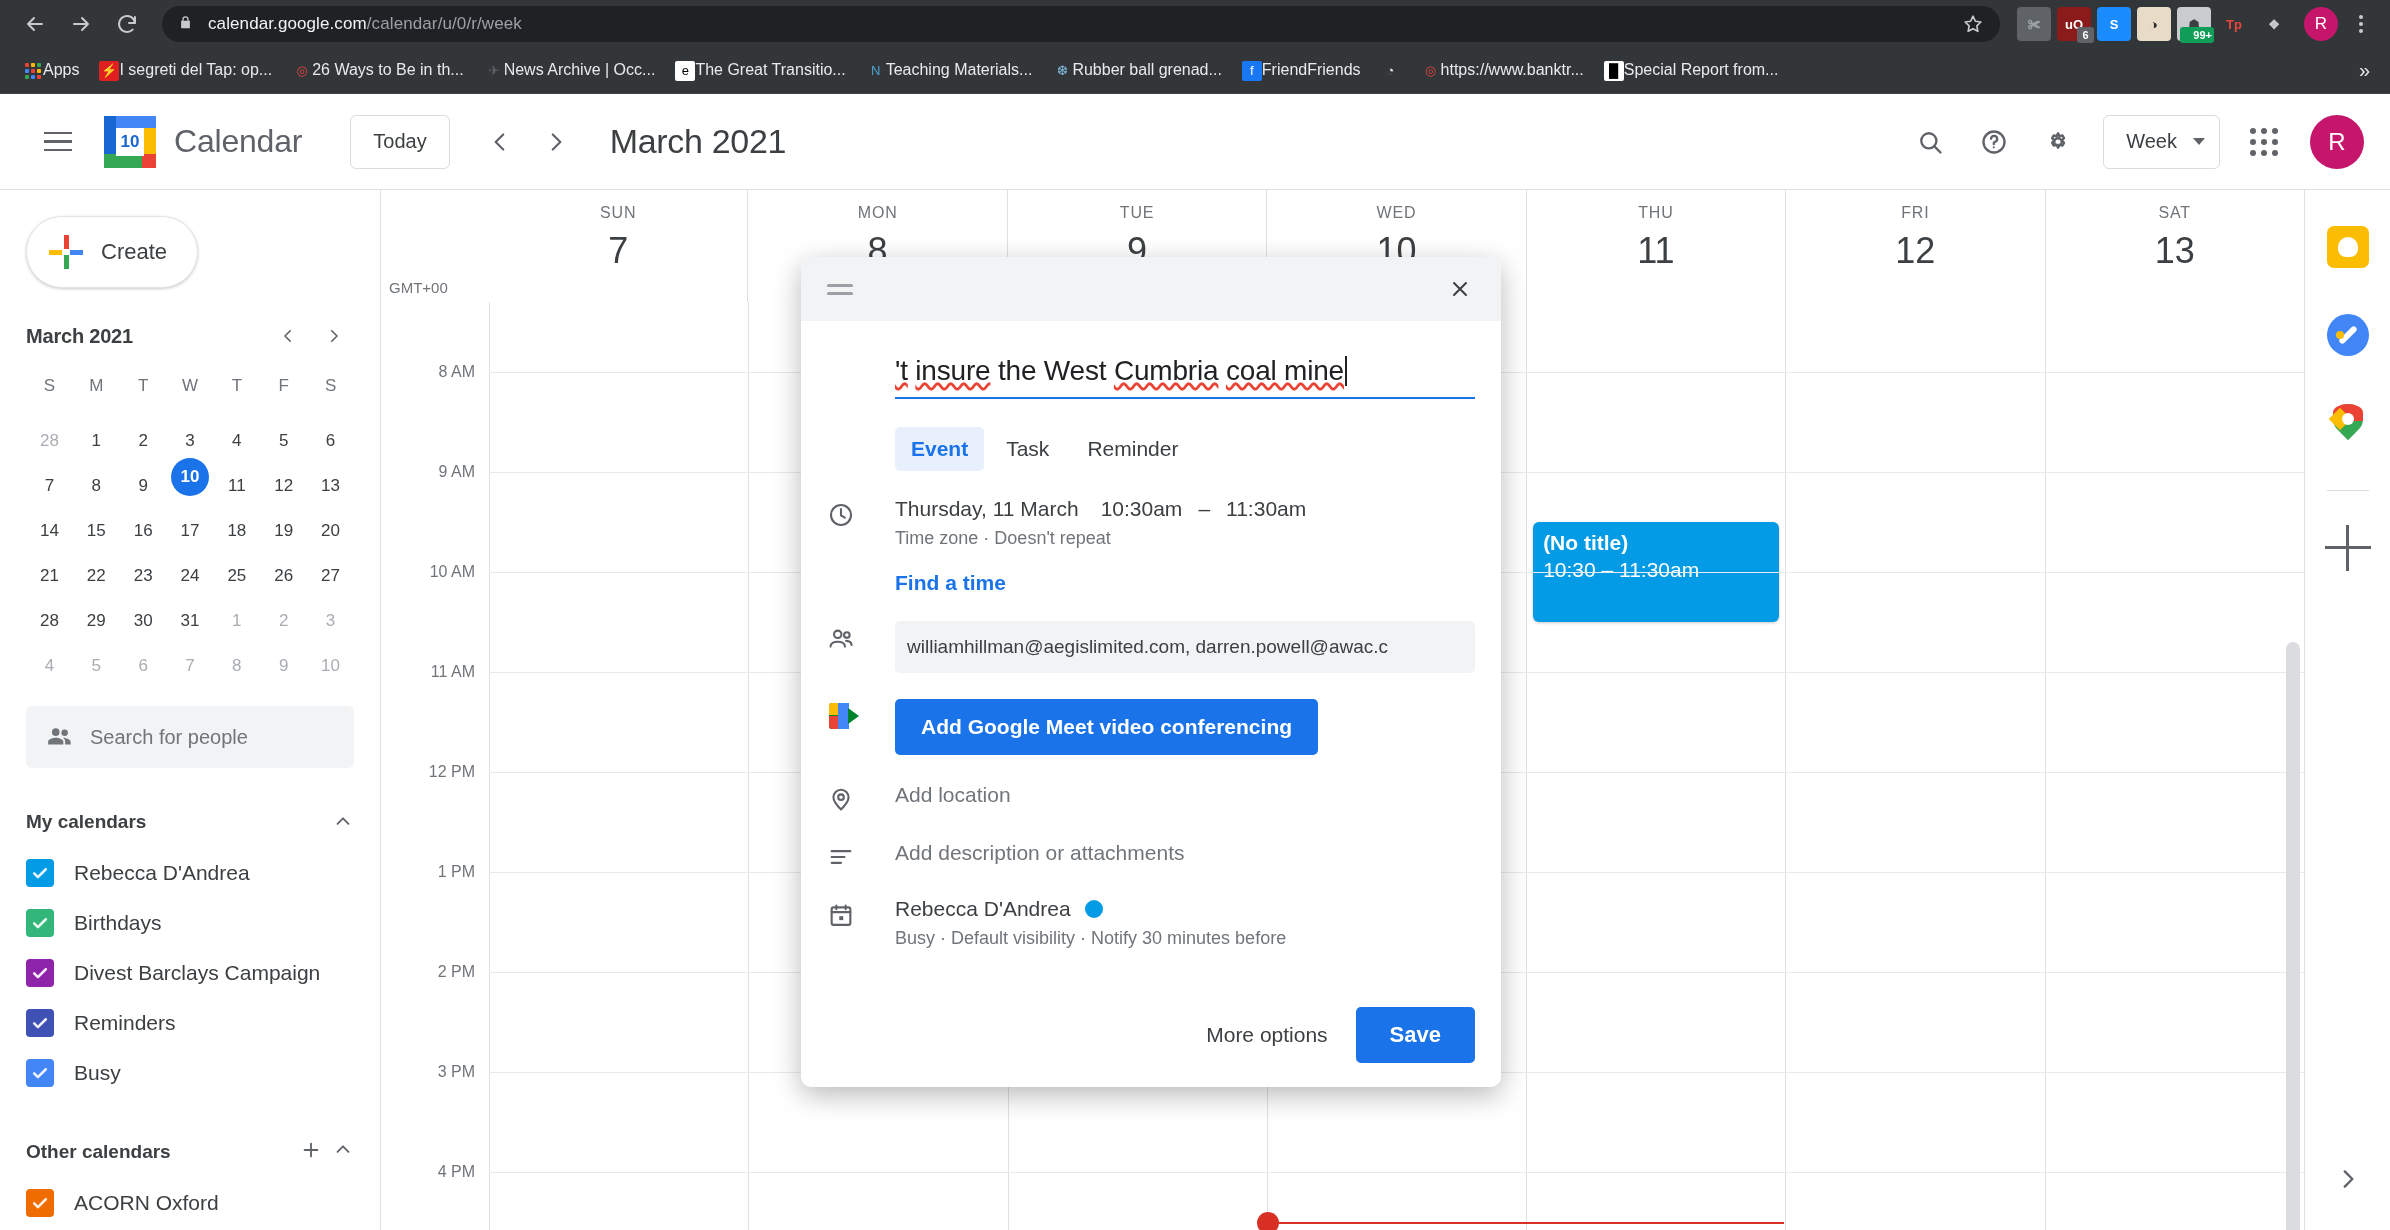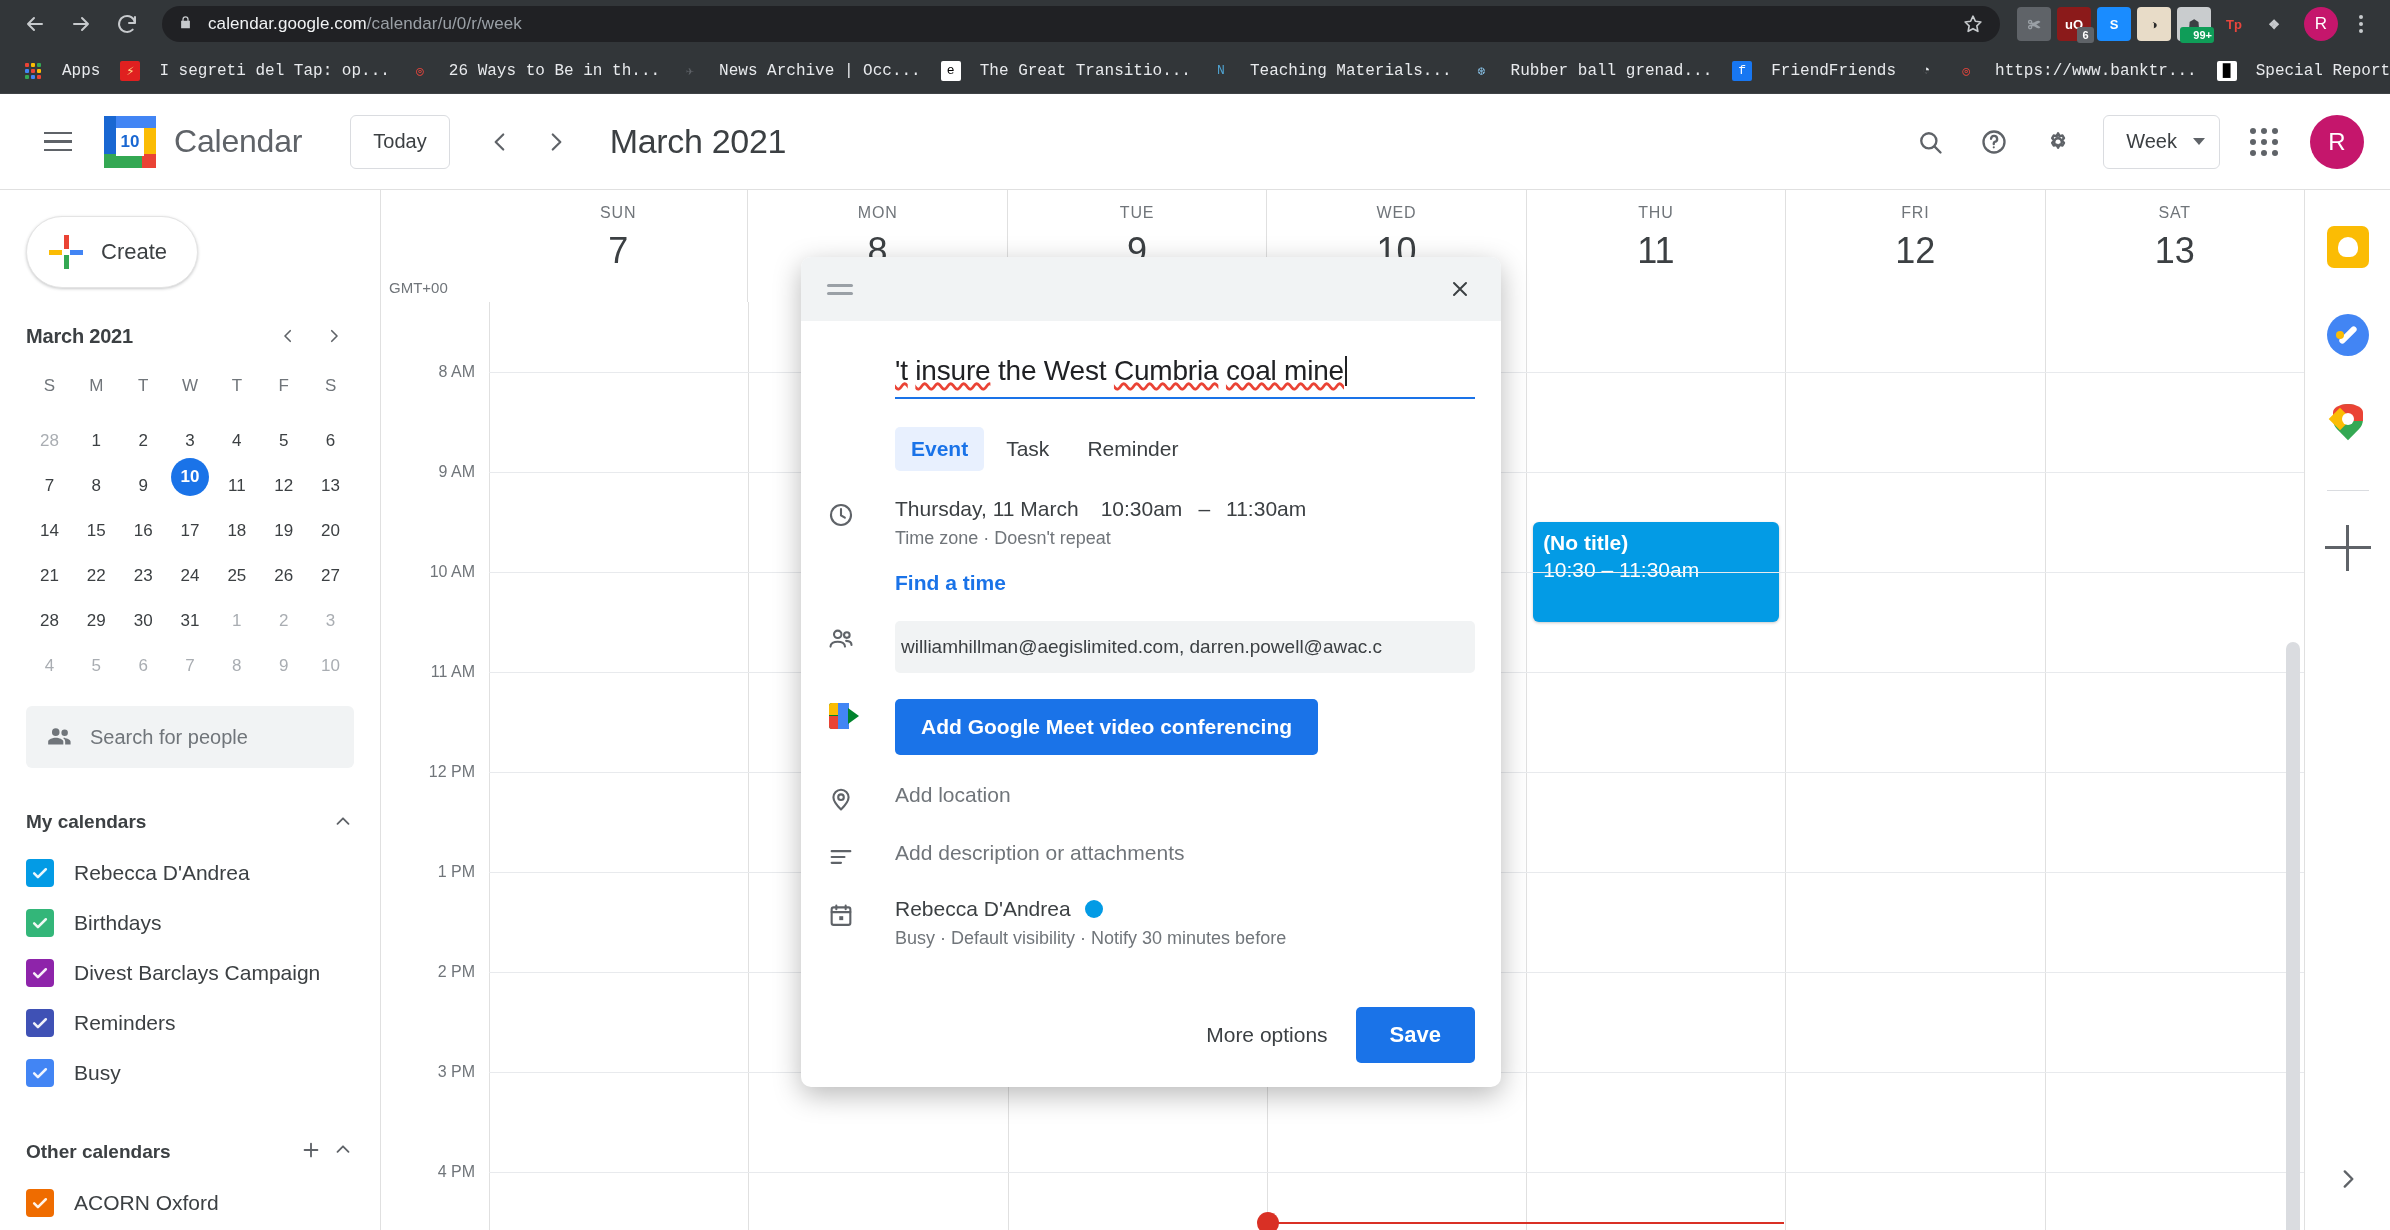--- a/index.html
+++ b/index.html
@@ -53,24 +53,23 @@
   }
   #menu-dots { width: 30px; display:flex; flex-direction: column; align-items:center; gap:3px; margin-left:4px; flex:0 0 auto;}
   #menu-dots i { width: 4px; height: 4px; background: #c7cacd; border-radius: 50%; display:block;}
 
   
   #bookmarks-bar {
     height: 46px; display: flex; align-items: center; padding: 0 14px;
     gap: 2px; background: #323639; border-bottom: 1px solid #3f4346;
   }
   .bm {
-    display: flex; align-items: center; gap: 19px; padding: 5px 9px;
+    display: flex; align-items: flex-start; gap: 0; padding: 5px 9px;
     border-radius: 4px; color: #e8eaed; font-size: 16px; white-space: nowrap;
     flex: 0 0 auto;
-    font-family: Liberation Mono, monospace;
   }
   .bm-ico {
     width: 20px; height: 20px; flex: 0 0 auto; display: flex;
     align-items: center; justify-content: center; font-size: 13px;
     border-radius: 2px; color: #fff; overflow: hidden;
   }
   #apps-grid { display: grid; grid-template-columns: repeat(3, 4px); gap: 2px; }
   #apps-grid i { width: 4px; height: 4px; border-radius: 1px; display: block;}
   #bm-overflow { margin-left: auto; color: #e8eaed; font-size: 20px; padding-right: 6px; }
 
@@ -263,21 +262,21 @@
   .dlg-row { display: flex; margin-top: 26px; }
   .dlg-row .ico { width: 68px; flex: 0 0 68px; padding-top: 4px; }
   .dlg-row .ico svg { width: 28px; height: 28px; fill: none; stroke: #5f6368; stroke-width: 1.8; display:block;}
   .dlg-row .content { flex: 1 1 auto; min-width: 0; }
   #when-line { font-size: 21px; color: #3c4043; display: flex; gap: 22px; }
   #when-sub { font-size: 18px; color: #70757a; margin-top: 7px; }
   #find-time { font-size: 21px; color: #1a73e8; font-weight: bold; margin: 22px 0 0 68px; }
 
   #guests-input {
     background: #f1f3f4; border-radius: 5px; height: 52px; display: flex;
-    align-items: center; padding: 0 6px; font-size: 19px; color: #3c4043;
+    align-items: center; padding: 0 12px; font-size: 19px; color: #3c4043;
     white-space: nowrap; overflow: hidden; text-align: center;
   }
   #meet-btn {
     background: #1a73e8; color: #fff; border-radius: 5px; height: 56px;
     display: inline-flex; align-items: center; padding: 0 26px; font-size: 21px;
     font-weight: bold;
   }
   .placeholder-text { font-size: 21px; color: #70757a; padding-top: 2px; }
   #owner-name { font-size: 21px; color: #3c4043; display: flex; align-items: center; gap: 14px;}
   #owner-dot { width: 18px; height: 18px; border-radius: 50%; display: block; }

